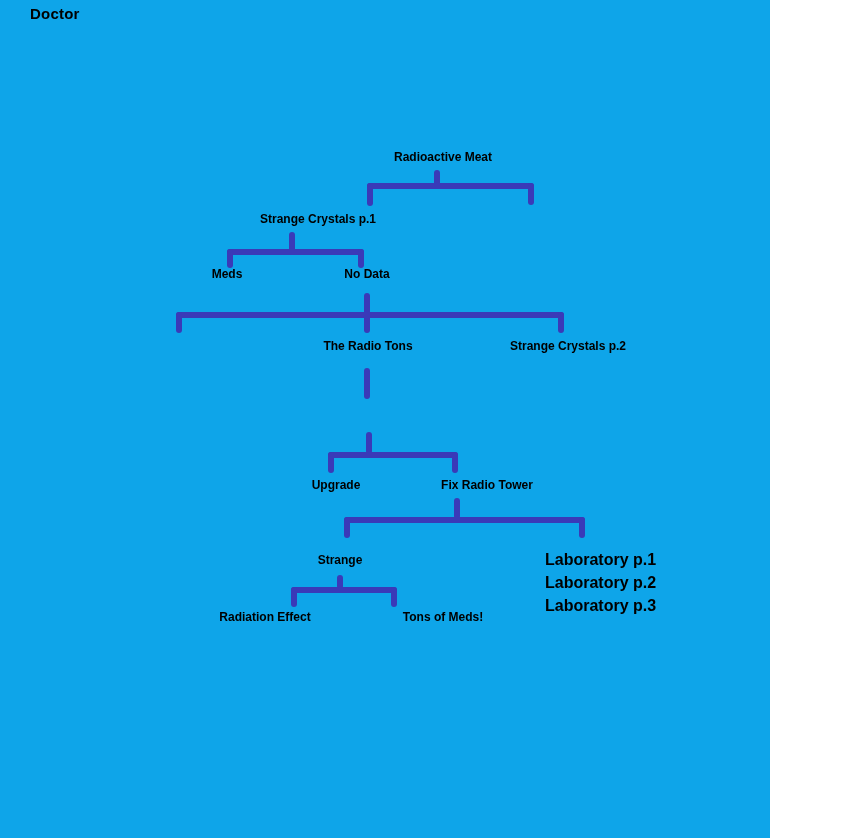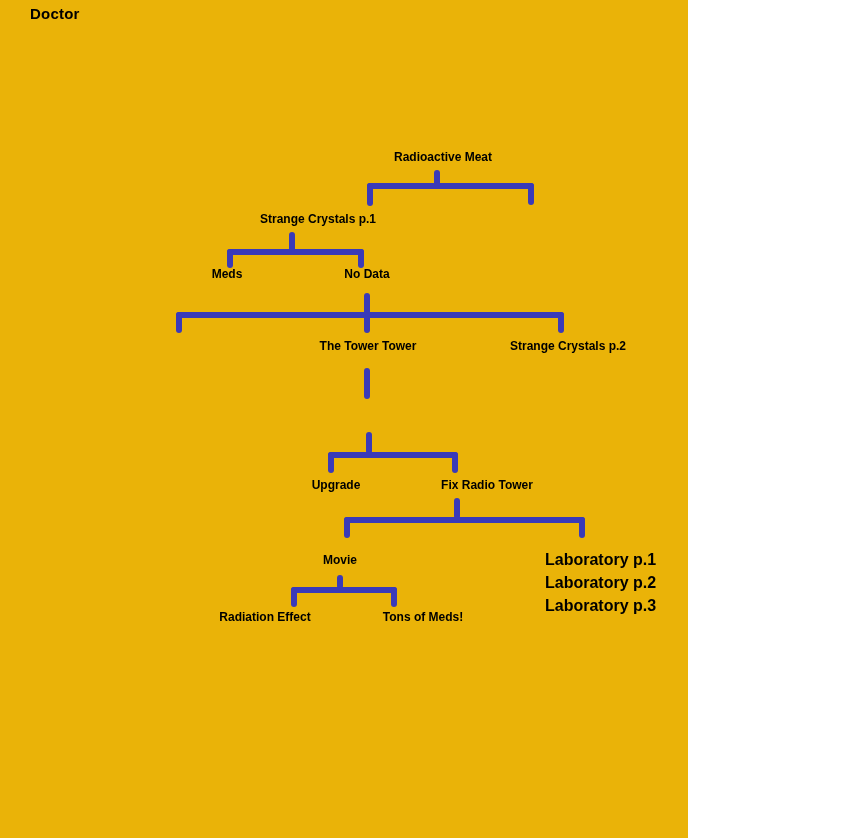--- a/index.html
+++ b/index.html
@@ -2,23 +2,23 @@
 <html style="--line: #3A3AB8; --ink: #000000;"><head>
 <meta charset="utf-8">
 <style>
   html, body {
     margin: 0;
     padding: 0;
     background: #ffffff;
   }
   .canvas {
     position: relative;
-    width: 688px;
+    width: 770px;
     height: 838px;
-    background: #eab308;
+    background: #0ea5e9;
     overflow: hidden;
     font-family: "Liberation Sans", sans-serif;
     color: var(--ink, #000000);
   }
   .page-title {
     position: absolute;
     left: 30px;
     top: 5px;
     font-size: 15px;
     font-weight: bold;
@@ -56,37 +56,37 @@
 
   <div class="node c" style="left:443px;top:149px">Radioactive Meat</div>
 
   <div class="node c" style="left:318px;top:211px">Strange Crystals p.1</div>
 
 
   <div class="node c" style="left:227px;top:266px">Meds</div>
   <div class="node c" style="left:367px;top:266px">No Data</div>
 
 
-  <div class="node c" style="left:368px;top:338px">The Tower Tower</div>
+  <div class="node c" style="left:368px;top:338px">The Radio Tons</div>
   <div class="node c" style="left:568px;top:338px">Strange Crystals p.2</div>
 
 
   <div class="node c" style="left:336px;top:477px">Upgrade</div>
   <div class="node c" style="left:487px;top:477px">Fix Radio Tower</div>
 
-  <div class="node c" style="left:340px;top:552px">Movie</div>
+  <div class="node c" style="left:340px;top:552px">Strange</div>
 
   <div class="node-block" style="left:545px;top:548px">
     <div>Laboratory p.1</div>
     <div>Laboratory p.2</div>
     <div>Laboratory p.3</div>
   </div>
 
   <div class="node c" style="left:265px;top:609px">Radiation Effect</div>
-  <div class="node c" style="left:423px;top:609px">Tons of Meds!</div>
+  <div class="node c" style="left:443px;top:609px">Tons of Meds!</div>
 
   <i class="ln" style="left:434px;top:170px;width:6px;height:16px"></i>
   <i class="ln" style="left:367px;top:183px;width:167px;height:6px"></i>
   <i class="ln" style="left:367px;top:183px;width:6px;height:23px"></i>
   <i class="ln" style="left:528px;top:183px;width:6px;height:22px"></i>
 
   <i class="ln" style="left:289px;top:232px;width:6px;height:20px"></i>
   <i class="ln" style="left:227px;top:249px;width:137px;height:6px"></i>
   <i class="ln" style="left:227px;top:249px;width:6px;height:19px"></i>
   <i class="ln" style="left:358px;top:249px;width:6px;height:19px"></i>

